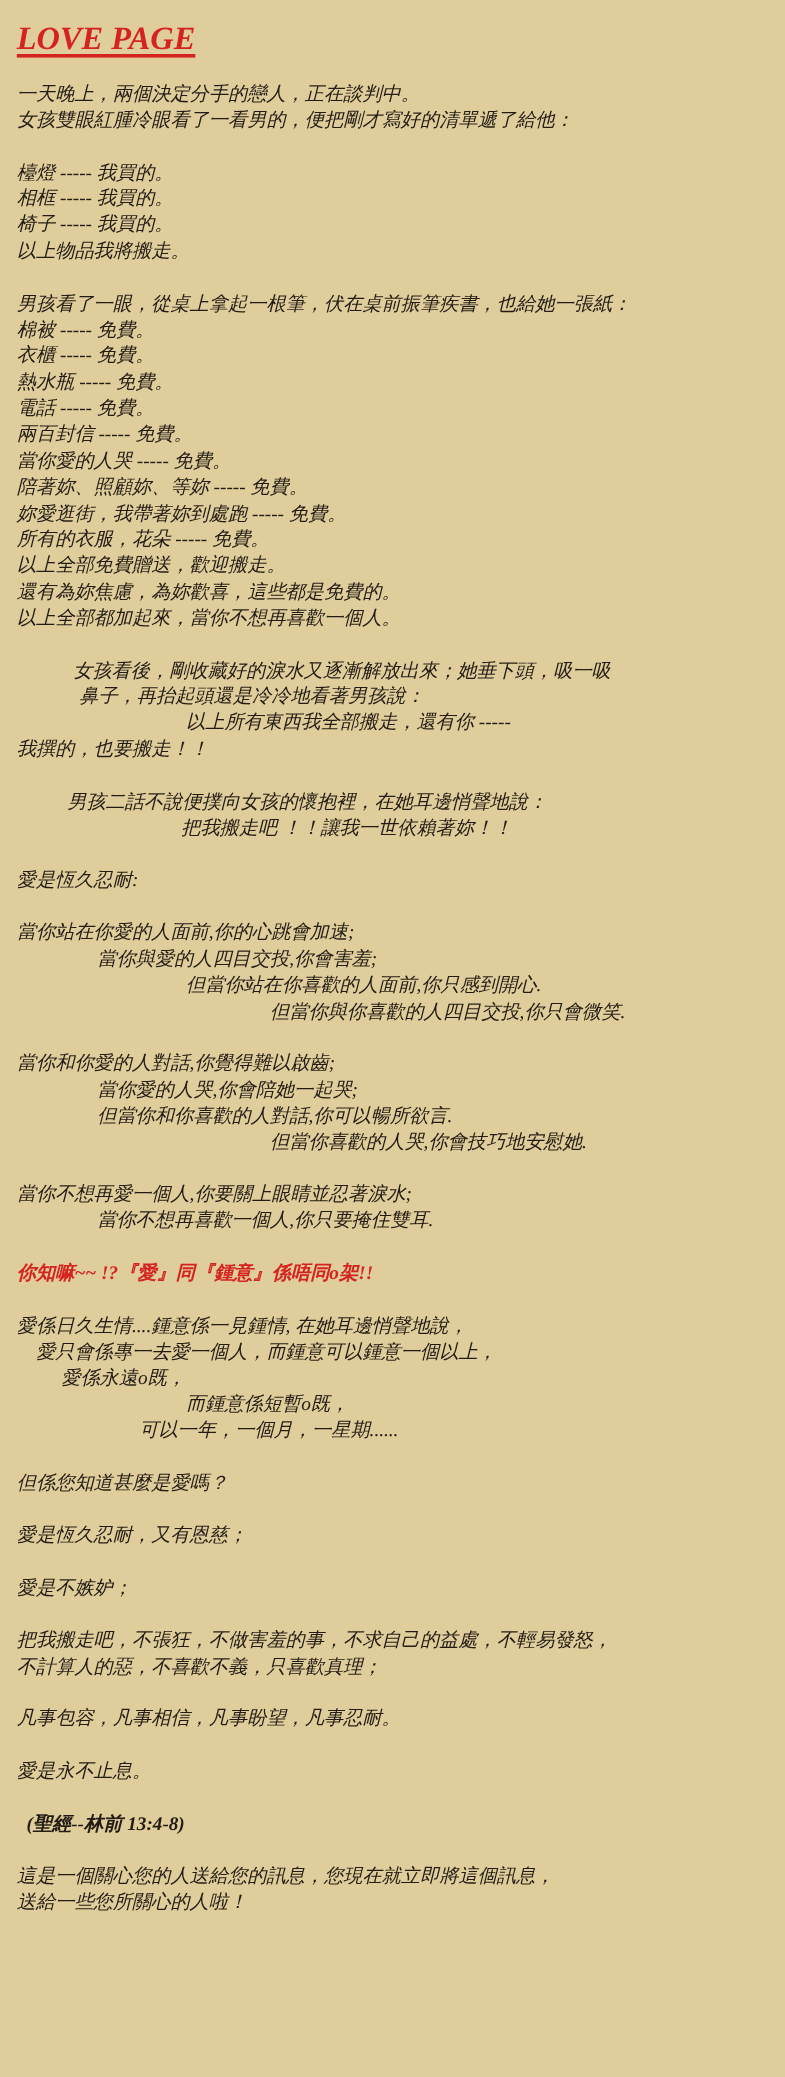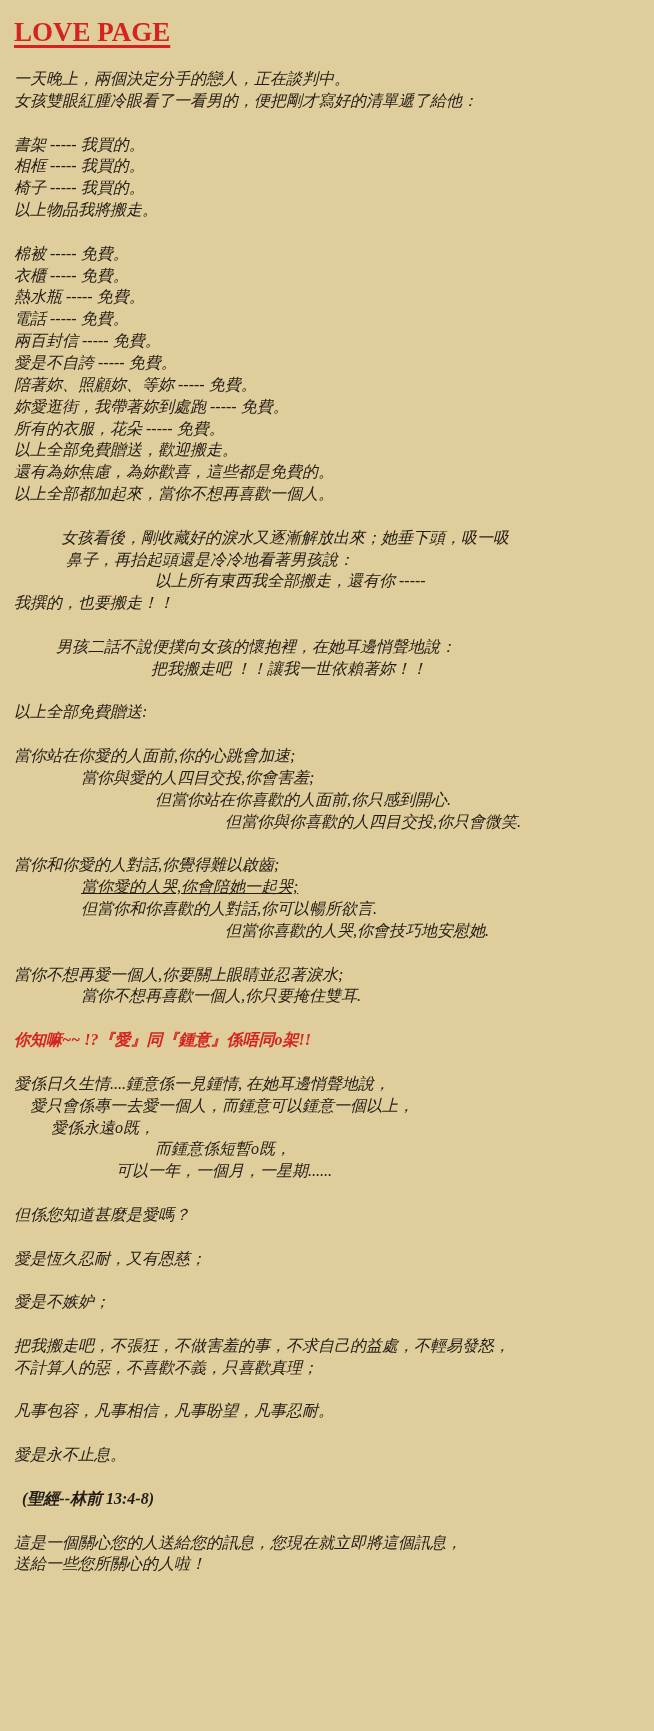--- a/index.html
+++ b/index.html
@@ -14,20 +14,21 @@
     font-family: "Liberation Serif", "DejaVu Serif", serif;
   }
   .page {
     padding: 16px 0 0 14px;
     box-sizing: border-box;
     width: 654px;
     height: 1731px;
   }
   .title {
     display: inline-block;
+    font-style: italic;
     font-weight: bold;
     font-size: 27px;
     line-height: 32px;
     text-decoration: underline;
     text-decoration-thickness: 3px;
     text-underline-offset: 4px;
     margin: 0 0 20px 0;
     color: #DF201C; 
     font-family: "Liberation Serif", "DejaVu Serif", serif;
   }
@@ -53,55 +54,56 @@
 </style>
 </head>
 <body style="background: rgb(223, 205, 155);">
 
 <div class="page">
   <div class="title" style="color: rgb(213, 36, 32);">LOVE PAGE</div>
   <div class="doc" id="doc" style="color: rgb(34, 28, 20);">
       <div class="line" style="padding-left: 0px;">一天晚上，兩個決定分手的戀人，正在談判中。</div>
       <div class="line" style="padding-left: 0px;">女孩雙眼紅腫冷眼看了一看男的，便把剛才寫好的清單遞了給他：</div>
       <div class="line" style="padding-left: 0px;"></div>
-      <div class="line" style="padding-left: 0px;">書架 ----- 我買的。</div>
+      <div class="line" style="padding-left: 0px;">檯燈 ----- 我買的。</div>
       <div class="line" style="padding-left: 0px;">相框 ----- 我買的。</div>
       <div class="line" style="padding-left: 0px;">椅子 ----- 我買的。</div>
       <div class="line" style="padding-left: 0px;">以上物品我將搬走。</div>
       <div class="line" style="padding-left: 0px;"></div>
+      <div class="line" style="padding-left: 0px;">男孩看了一眼，從桌上拿起一根筆，伏在桌前振筆疾書，也給她一張紙：</div>
       <div class="line" style="padding-left: 0px;">棉被 ----- 免費。</div>
       <div class="line" style="padding-left: 0px;">衣櫃 ----- 免費。</div>
       <div class="line" style="padding-left: 0px;">熱水瓶 ----- 免費。</div>
       <div class="line" style="padding-left: 0px;">電話 ----- 免費。</div>
       <div class="line" style="padding-left: 0px;">兩百封信 ----- 免費。</div>
-      <div class="line" style="padding-left: 0px;">愛是不自誇 ----- 免費。</div>
+      <div class="line" style="padding-left: 0px;">當你愛的人哭 ----- 免費。</div>
       <div class="line" style="padding-left: 0px;">陪著妳、照顧妳、等妳 ----- 免費。</div>
       <div class="line" style="padding-left: 0px;">妳愛逛街，我帶著妳到處跑 ----- 免費。</div>
       <div class="line" style="padding-left: 0px;">所有的衣服，花朵 ----- 免費。</div>
       <div class="line" style="padding-left: 0px;">以上全部免費贈送，歡迎搬走。</div>
       <div class="line" style="padding-left: 0px;">還有為妳焦慮，為妳歡喜，這些都是免費的。</div>
       <div class="line" style="padding-left: 0px;">以上全部都加起來，當你不想再喜歡一個人。</div>
       <div class="line" style="padding-left: 0px;"></div>
       <div class="line" style="padding-left: 47px;">女孩看後，剛收藏好的淚水又逐漸解放出來；她垂下頭，吸一吸</div>
       <div class="line" style="padding-left: 52px;">鼻子，再抬起頭還是冷冷地看著男孩說：</div>
       <div class="line" style="padding-left: 141px;">以上所有東西我全部搬走，還有你 -----</div>
       <div class="line" style="padding-left: 0px;">我撰的，也要搬走！！</div>
       <div class="line" style="padding-left: 0px;"></div>
       <div class="line" style="padding-left: 42px;">男孩二話不說便撲向女孩的懷抱裡，在她耳邊悄聲地說：</div>
       <div class="line" style="padding-left: 137px;">把我搬走吧 ！！讓我一世依賴著妳！！</div>
       <div class="line" style="padding-left: 0px;"></div>
-      <div class="line" style="padding-left: 0px;">以上全部免費贈送:</div>
+      <div class="line" style="padding-left: 0px;">愛是恆久忍耐:</div>
       <div class="line" style="padding-left: 0px;"></div>
       <div class="line" style="padding-left: 0px;">當你站在你愛的人面前,你的心跳會加速;</div>
       <div class="line" style="padding-left: 67px;">當你與愛的人四目交投,你會害羞;</div>
       <div class="line" style="padding-left: 141px;">但當你站在你喜歡的人面前,你只感到開心.</div>
       <div class="line" style="padding-left: 211px;">但當你與你喜歡的人四目交投,你只會微笑.</div>
       <div class="line" style="padding-left: 0px;"></div>
       <div class="line" style="padding-left: 0px;">當你和你愛的人對話,你覺得難以啟齒;</div>
-      <div class="line" style="padding-left: 67px; text-decoration: underline;">當你愛的人哭,你會陪她一起哭;</div>
+      <div class="line" style="padding-left: 67px;">當你愛的人哭,你會陪她一起哭;</div>
       <div class="line" style="padding-left: 67px;">但當你和你喜歡的人對話,你可以暢所欲言.</div>
       <div class="line" style="padding-left: 211px;">但當你喜歡的人哭,你會技巧地安慰她.</div>
       <div class="line" style="padding-left: 0px;"></div>
       <div class="line" style="padding-left: 0px;">當你不想再愛一個人,你要關上眼睛並忍著淚水;</div>
       <div class="line" style="padding-left: 67px;">當你不想再喜歡一個人,你只要掩住雙耳.</div>
       <div class="line" style="padding-left: 0px;"></div>
       <div class="line red" style="padding-left: 0px; color: rgb(213, 36, 32);">你知嘛~~ !?『愛』同『鍾意』係唔同o架!!</div>
       <div class="line" style="padding-left: 0px;"></div>
       <div class="line" style="padding-left: 0px;">愛係日久生情....鍾意係一見鍾情, 在她耳邊悄聲地說，</div>
       <div class="line" style="padding-left: 16px;">愛只會係專一去愛一個人，而鍾意可以鍾意一個以上，</div>

